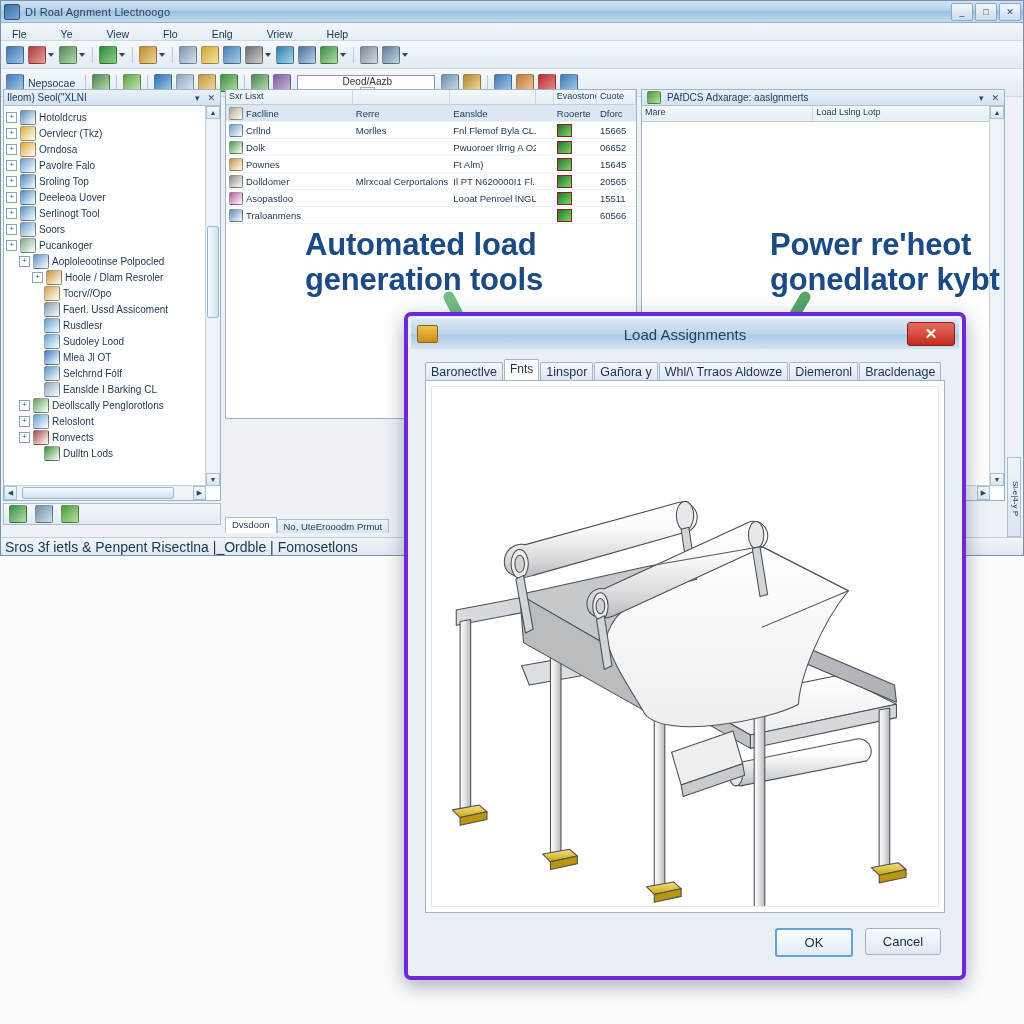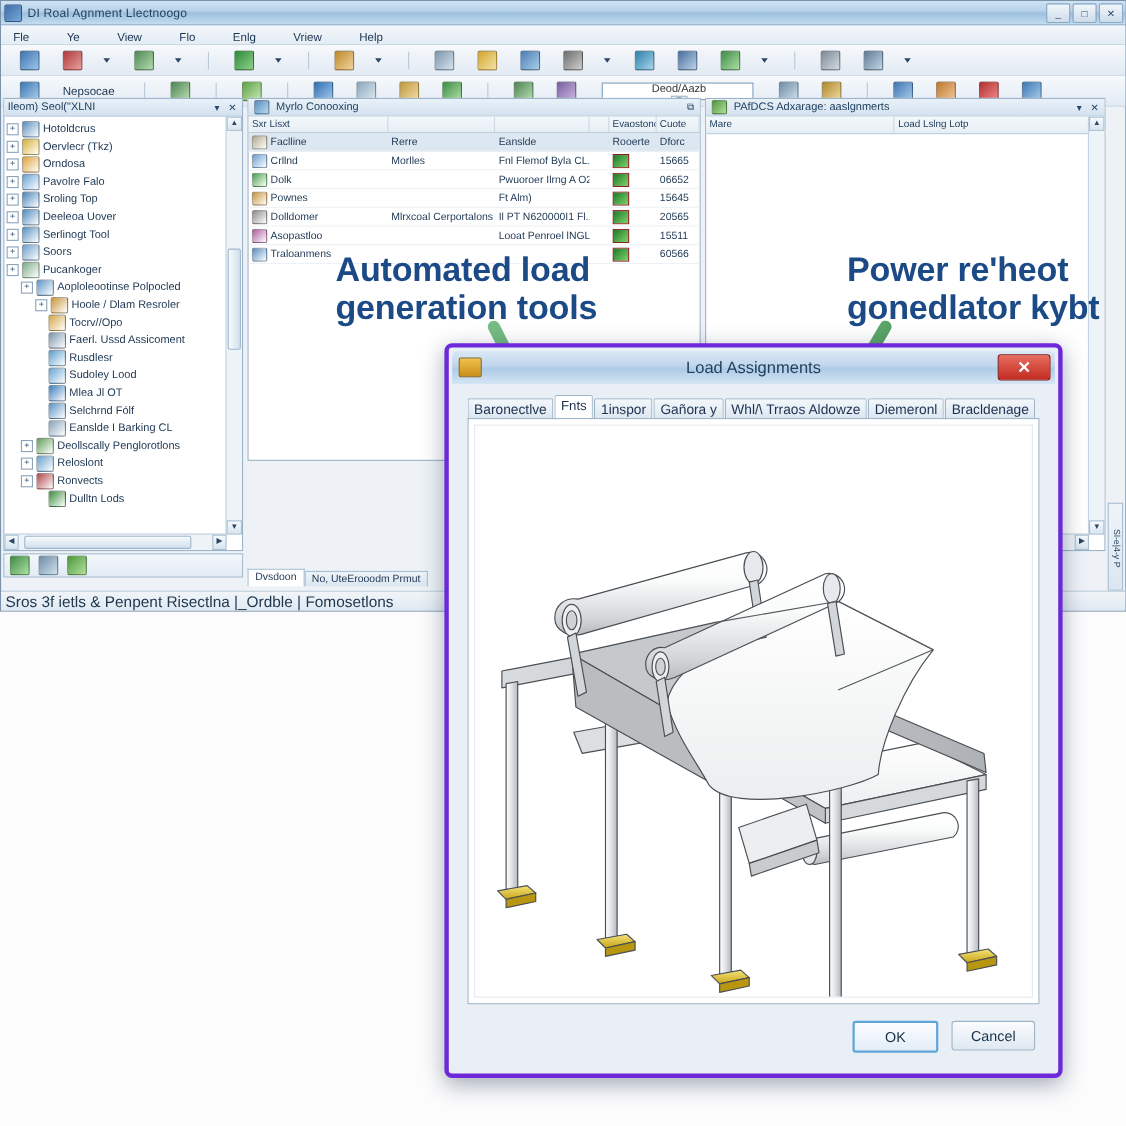--- a/index.html
+++ b/index.html
@@ -43,21 +43,21 @@
   #menu-bar{
     height:18px;background:linear-gradient(180deg,#f3f7fb,#e4ecf4);
     border-bottom:1px solid #cbd9e6;display:flex;align-items:flex-end;
     padding-left:4px;box-sizing:border-box;gap:20px;
   }
   #menu-bar .mi{font-size:10.5px;color:#19334f;padding:0 7px;white-space:nowrap;}
   
   .toolbar{
     height:28px;background:linear-gradient(180deg,#f6f9fc,#e2eaf3);
     border-bottom:1px solid #ccd9e6;display:flex;align-items:center;
-    padding-left:15px;box-sizing:border-box;gap:17px;
+    padding-left:3px;box-sizing:border-box;
   }
   .tb-sep{width:1px;height:16px;background:#b9c9d8;margin:0 4px;}
   .ic{
     width:16px;height:16px;margin:0 2px;border-radius:2px;flex:0 0 auto;
     border:1px solid rgba(0,0,0,.28);
   }
   .caret{width:0;height:0;border-left:3px solid transparent;border-right:3px solid transparent;
     border-top:4px solid #2d4565;margin:0 3px 0 0;}
   .tb-label{font-size:10.5px;color:#1c3category;}
   .tb-label{font-size:10.5px;color:#1c3551;margin:0 6px 0 2px;white-space:nowrap;}
@@ -452,25 +452,20 @@
       </div>
     </div>
 
     <div id="left-iconbar">
       <div class="ic" style="background:linear-gradient(135deg,#3f8c4a,#aee0a4)"></div>
       <div class="ic" style="background:linear-gradient(135deg,#6f8da8,#cfe0ec)"></div>
       <div class="ic" style="background:linear-gradient(135deg,#4e9a3c,#b4e0a0)"></div>
     </div>
 
     <div id="center-panel">
-      <div class="panel-hdr">
-        <div class="ic" style="width:12px;height:11px;background:linear-gradient(135deg,#5b8fbe,#bcd9ee)"></div>
-        <div class="ph-text">Myrlo Conooxing</div>
-        <div class="ph-btn">⧉</div>
-      </div>
       <div class="grid-hdr">
         <div class="gh" style="width:130px">Sxr Lisxt</div>
         <div class="gh" style="width:100px"></div>
         <div class="gh" style="width:88px"></div>
         <div class="gh" style="width:18px"></div>
         <div class="gh" style="width:44px">Evaostonc</div>
         <div class="gh" style="width:40px">Cuote</div>
       </div>
       <div id="grid-rows">
           <div class="grow sel">

